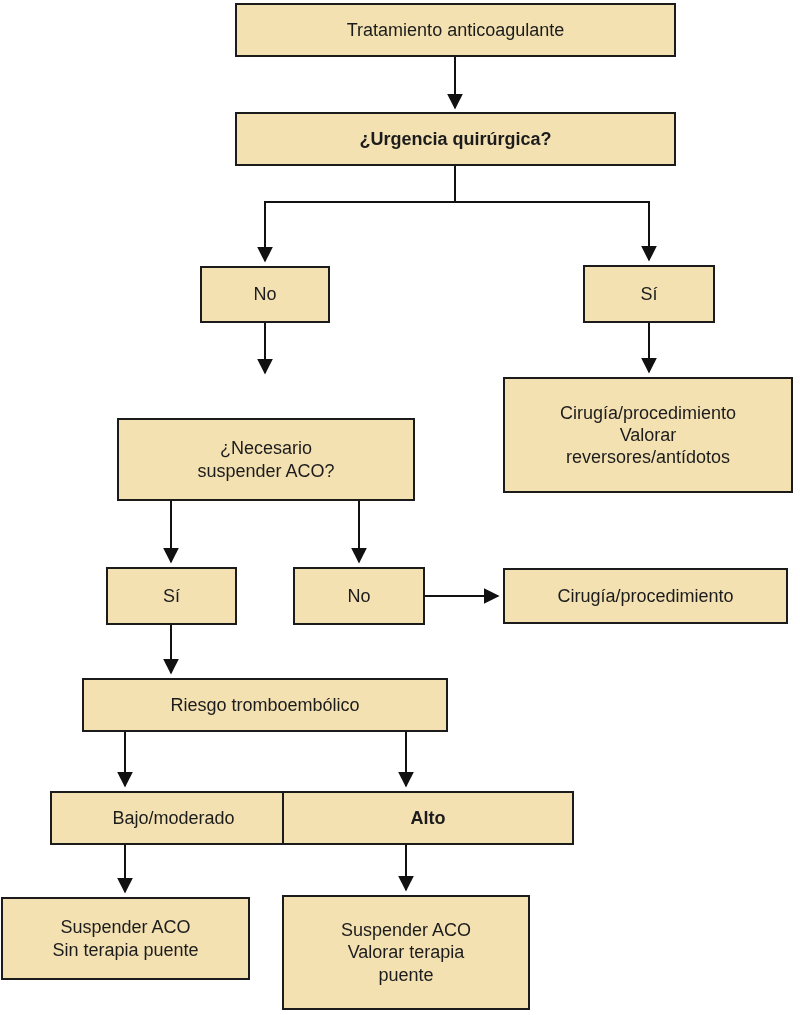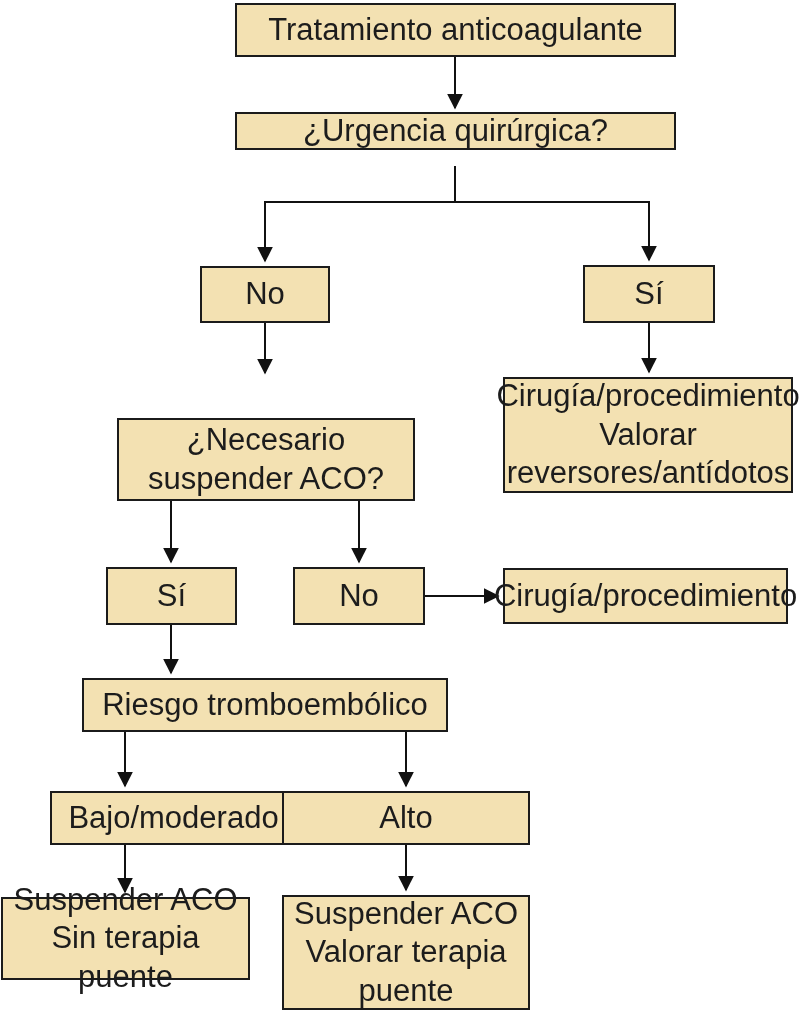--- a/index.html
+++ b/index.html
@@ -9,39 +9,39 @@
     font-family: "Liberation Sans", sans-serif;
     position: relative; overflow: hidden;
   }
   .canvas { position: relative; width: 800px; height: 1015px; background: #ffffff; }
   .svg-layer { position: absolute; left: 0; top: 0; width: 800px; height: 1015px; }
   .node {
     position: absolute;
     background: #f3e1b2;
     border: 2px solid #1b1b1b;
     color: #1c1c1c;
-    font-size: 31px;
+    font-size: 18px;
     line-height: 1.24;
     display: flex; align-items: center; justify-content: center;
     text-align: center;
     white-space: pre-line;
     padding: 2px 4px;
   }
   #node-a { left:235px; top:3px;   width:441px; height:54px; }
-  #node-b { left:235px; top:112px; width:441px; height:38px; }
+  #node-b { left:235px; top:112px; width:441px; height:54px;font-weight:bold; }
   #node-c { left:200px; top:266px; width:130px; height:57px; }
   #node-d { left:583px; top:265px; width:132px; height:58px; }
   #node-e { left:117px; top:378px; width:298px; height:83px;margin-top:40px; }
   #node-f { left:503px; top:377px; width:290px; height:116px; }
   #node-g { left:106px; top:567px; width:131px; height:58px; }
   #node-h { left:293px; top:567px; width:132px; height:58px; }
   #node-i { left:503px; top:568px; width:285px; height:56px; }
   #node-j { left:82px;  top:678px; width:366px; height:54px; }
   #node-k { left:2px;   top:791px; width:247px; height:54px;margin-left:48px; }
-  #node-l { left:282px; top:791px; width:248px; height:54px; }
+  #node-l { left:282px; top:791px; width:292px; height:54px;font-weight:bold; }
   #node-m { left:1px;   top:897px; width:249px; height:83px; }
   #node-n { left:282px; top:895px; width:248px; height:115px; }
   .edge { fill: none; stroke: #111111; stroke-width: 2; }
 </style>
 </head>
 <body>
 
 <div class="canvas">
 
   <svg class="svg-layer" viewBox="0 0 800 1015" aria-hidden="true">

